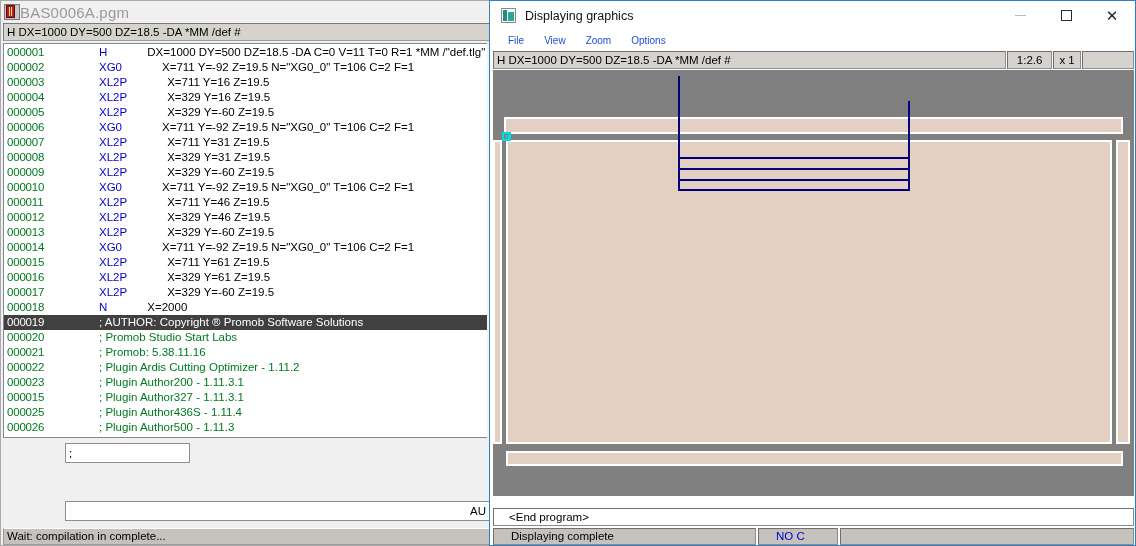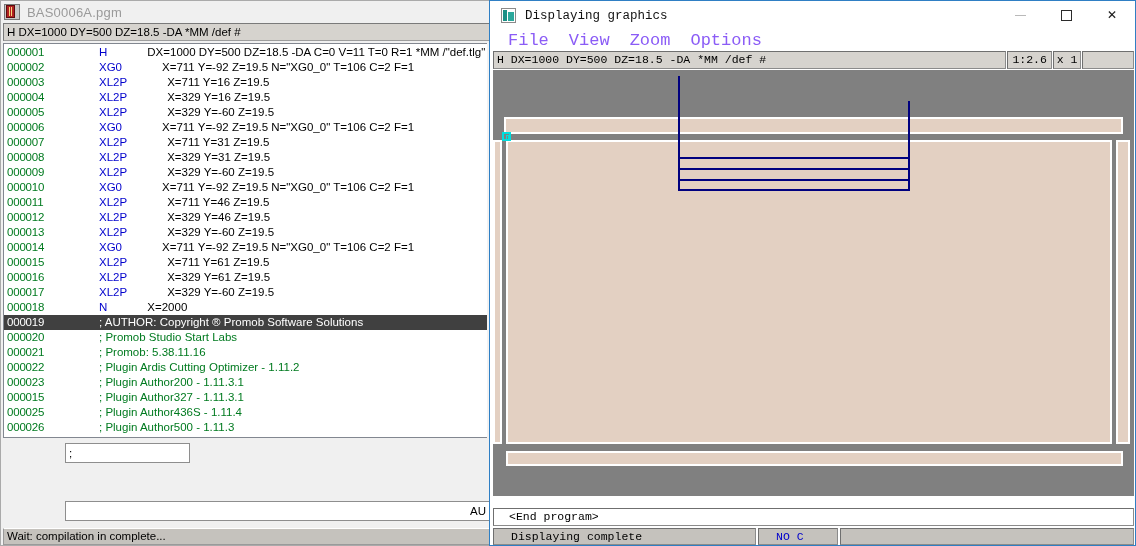--- a/index.html
+++ b/index.html
@@ -45,23 +45,22 @@
     box-sizing: border-box;
   }
   .app-icon-book::after {
     content: "";
     position: absolute; left: 4px; top: 2px;
     width: 1px; height: 9px;
     background: #f5d37a;
     box-shadow: 2px 0 0 #f5d37a;
   }
   #editor-title-text {
-    font-size: 13px;
+    font-size: 15px;
     color: #9a9a9a;
-    margin-left: 7px;
     letter-spacing: 0.2px;
   }
 
   
   #editor-headerbar {
     position: absolute; left: 2px; top: 22px;
     width: 487px; height: 18px;
     background: #d6d3ce;
     border: 1px solid #9d9d9d;
     border-top-color: #7a7a7a;
@@ -171,21 +170,20 @@
   }
 
   
   #gfx-window {
     position: absolute; left: 489px; top: 0;
     width: 647px; height: 546px;
     background: #ffffff;
     border: 1px solid #2f7fc4;
     box-sizing: border-box;
     overflow: hidden;
-    font-family: Liberation Mono, monospace;
   }
   #gfx-titlebar {
     position: absolute; left: 0; top: 0;
     width: 100%; height: 29px;
     background: #ffffff;
     display: flex; align-items: center;
   }
   .gfx-icon {
     width: 15px; height: 15px;
     margin-left: 11px;
@@ -234,22 +232,22 @@
 
   #gfx-menubar {
     position: absolute; left: 0; top: 29px;
     width: 100%; height: 21px;
     background: #ffffff;
     display: flex; align-items: center;
     padding-left: 8px;
     box-sizing: border-box;
   }
   .menu-item {
-    font-size: 17px;
-    color: #8b5cf6;
+    font-size: 10px;
+    color: #1d4ed8;
     padding: 0 10px;
     line-height: 19px;
   }
 
   #gfx-infobar {
     position: absolute; left: 3px; top: 50px;
     width: 641px; height: 18px;
     display: flex;
     box-sizing: border-box;
   }

